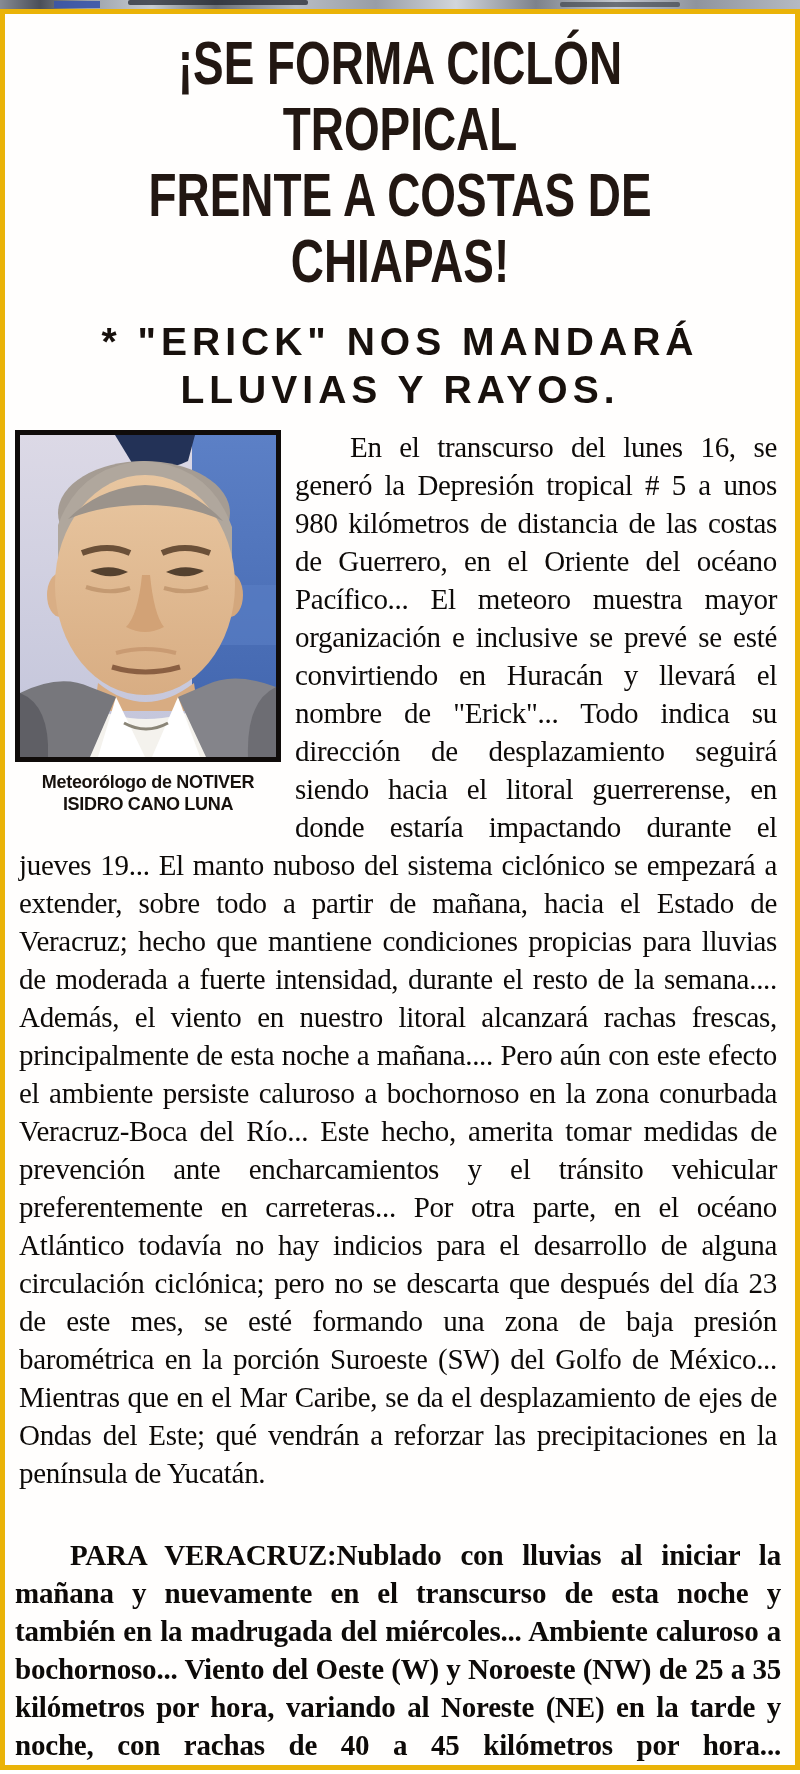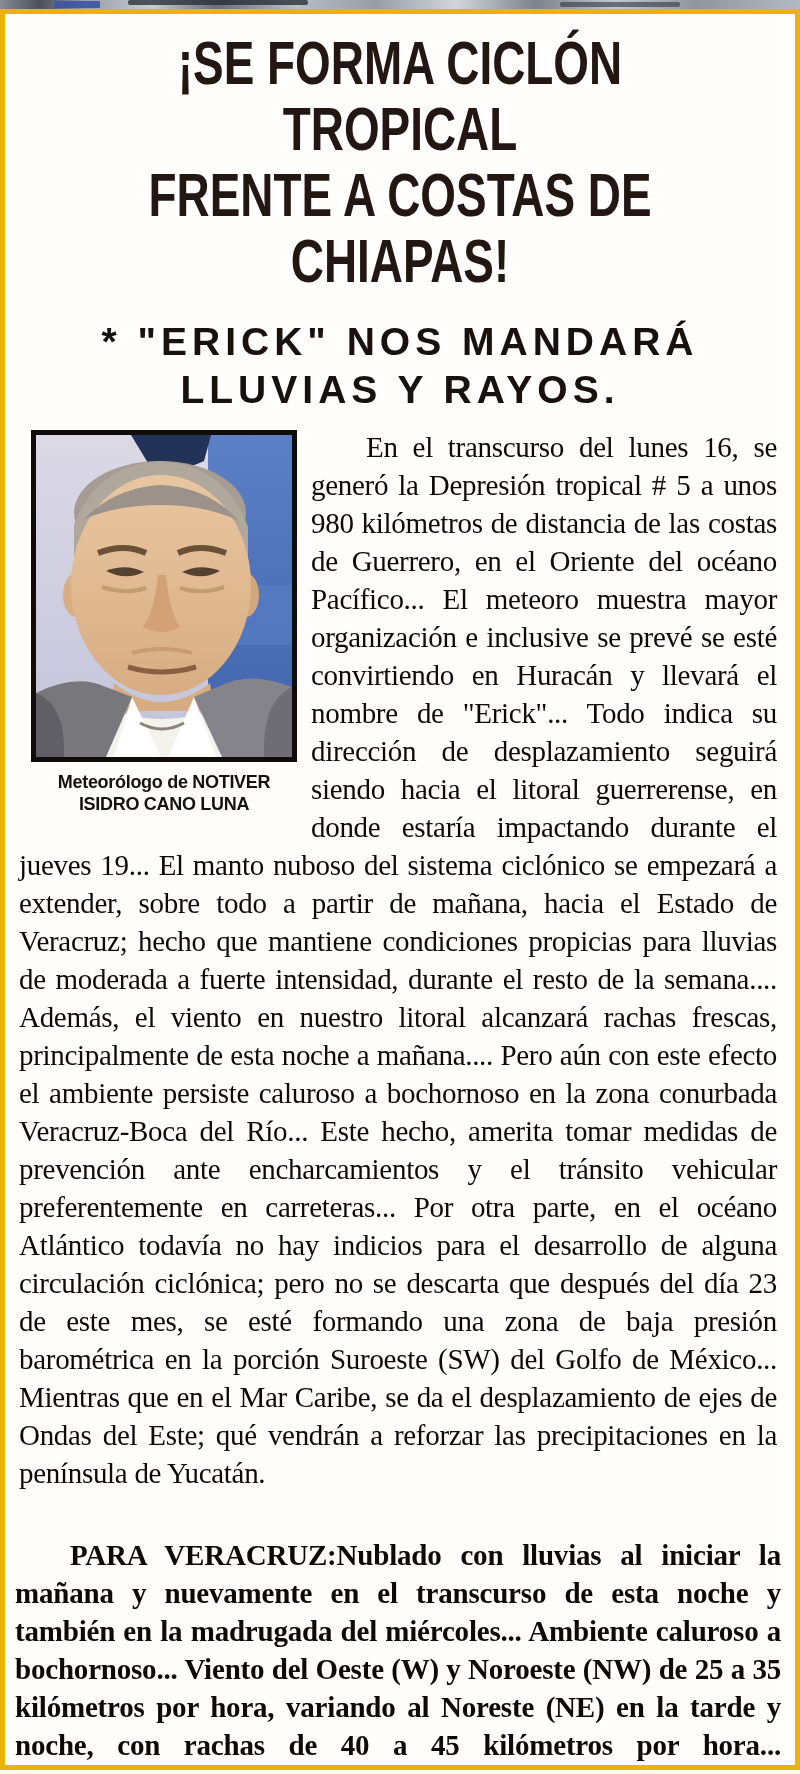--- a/index.html
+++ b/index.html
@@ -71,21 +71,21 @@
   <div class="frame">
 
     <h1 class="headline">¡SE FORMA CICLÓN TROPICAL
 FRENTE A COSTAS DE CHIAPAS!</h1>
 
     <h2 class="subheadline">* "ERICK" NOS MANDARÁ
 LLUVIAS Y RAYOS.</h2>
 
     <div class="article">
 
-      <figure class="photo-figure" style="margin-left:16px;">
+      <figure class="photo-figure" style="margin-left:0;">
         <div class="photo-frame">
           <svg width="256" height="322" viewBox="0 0 256 322" xmlns="http://www.w3.org/2000/svg">
             <defs>
               <linearGradient id="bgL" x1="0" y1="0" x2="0" y2="1">
                 <stop offset="0" stop-color="#dcd9e6"></stop>
                 <stop offset="1" stop-color="#c2c4da"></stop>
               </linearGradient>
               <linearGradient id="bgR" x1="0" y1="0" x2="0" y2="1">
                 <stop offset="0" stop-color="#5c80c6"></stop>
                 <stop offset="1" stop-color="#3f63ac"></stop>

